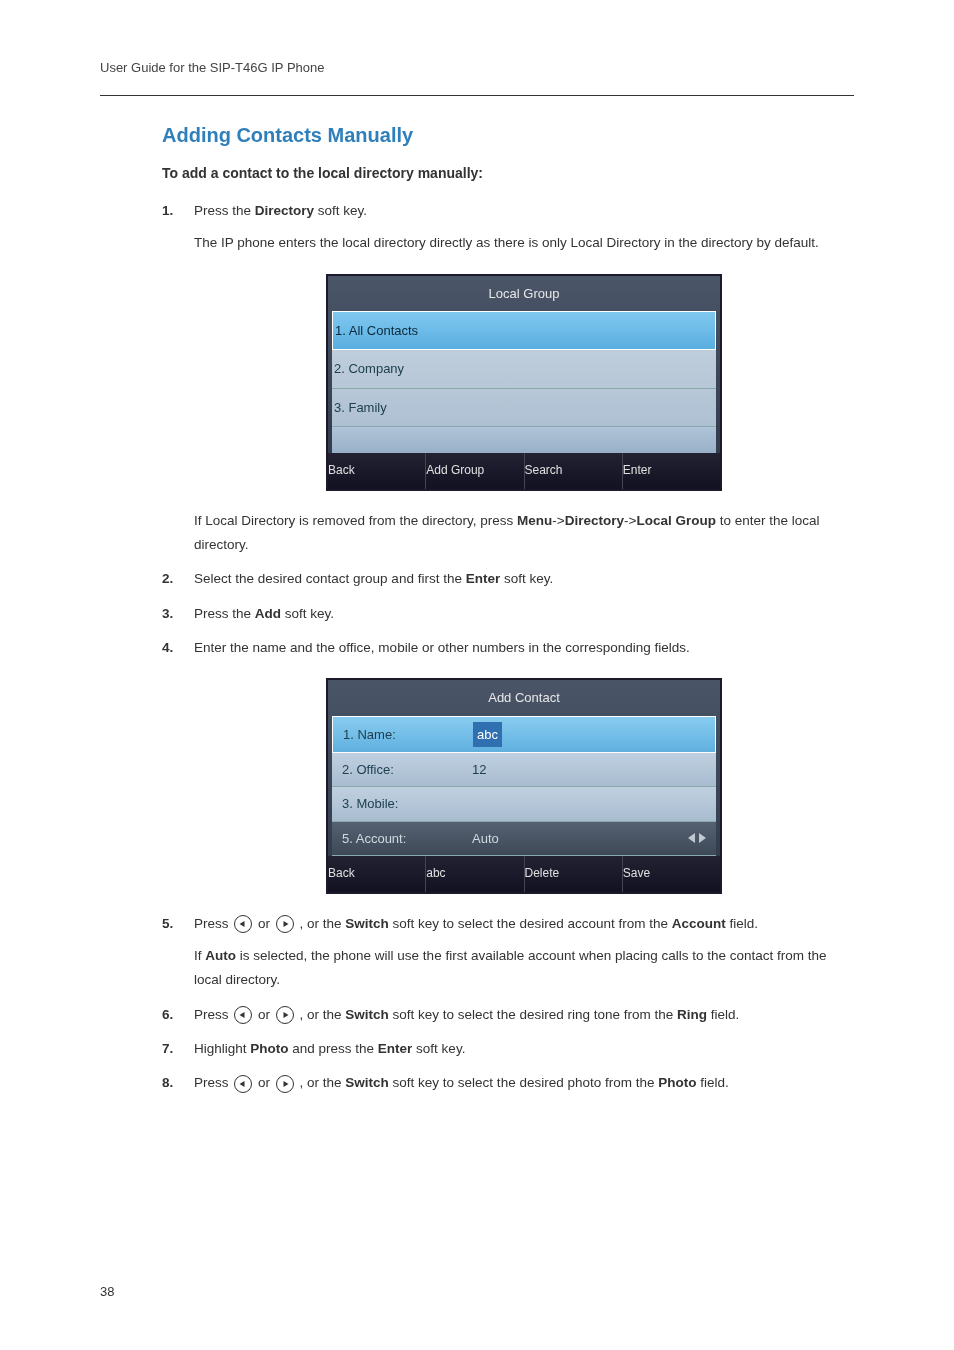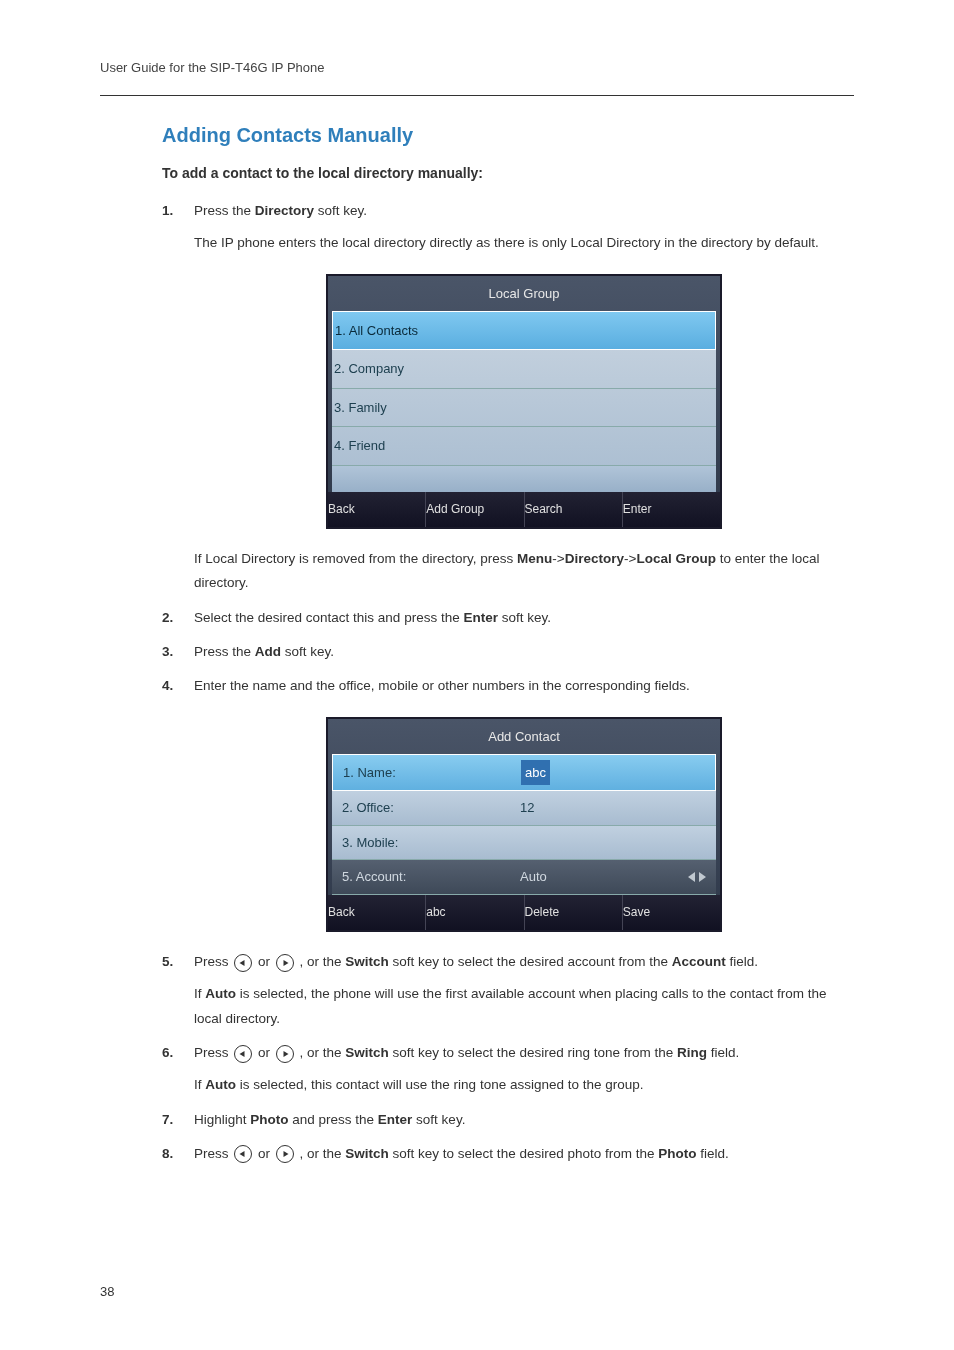--- a/index.html
+++ b/index.html
@@ -109,21 +109,20 @@
 
   
   .form-row {
     display: flex;
     align-items: center;
     padding: 5px 10px;
     font-size: 13px;
     border-bottom: 1px solid #8aa;
     color: #1e4050;
     background: linear-gradient(#c0d0e0,#a8bcd0);
-    gap: 48px;
   }
   .form-row.highlight {
     background: linear-gradient(#88ccf0,#60b0e0);
     border: 1px solid #fff;
   }
   .form-row.dark {
     background: linear-gradient(#556070, #3e4958);
     color: #d0d8e0;
   }
   .form-label { flex: 0 0 110px; }
@@ -208,38 +207,37 @@
       <span>Press the </span><b>Directory</b><span> soft key.</span>
       <div class="body-para">The IP phone enters the local directory directly as there is only Local Directory in the directory by default.</div>
 
       
       <div class="phone-screen">
         <div class="phone-title">Local Group</div>
         <div class="phone-list">
           <div class="phone-row highlight">1. All Contacts</div>
           <div class="phone-row">2. Company</div>
           <div class="phone-row">3. Family</div>
-          <div class="phone-row">4. Friend</div>
           <div class="phone-empty"></div>
         </div>
         <div class="softkeys">
           <div>Back</div>
           <div>Add Group</div>
           <div>Search</div>
           <div>Enter</div>
         </div>
       </div>
 
       <div class="body-para">
         <span>If Local Directory is removed from the directory, press </span><b>Menu</b><span>-&gt;</span><b>Directory</b><span>-&gt;</span><b>Local Group</b><span> to enter the local directory.</span>
       </div>
     </li>
 
     <li>
-      <span>Select the desired contact this and press the </span><b>Enter</b><span> soft key.</span>
+      <span>Select the desired contact group and first the </span><b>Enter</b><span> soft key.</span>
     </li>
 
     <li>
       <span>Press the </span><b>Add</b><span> soft key.</span>
     </li>
 
     <li>
       <span>Enter the name and the office, mobile or other numbers in the corresponding fields.</span>
 
       
@@ -277,23 +275,20 @@
 
     <li>
       <span>Press </span><span class="circle-btn left"></span><span> or </span><span class="circle-btn right"></span><span> , or the </span><b>Switch</b><span> soft key to select the desired account from the </span><b>Account</b><span> field.</span>
       <div class="body-para">
         <span>If </span><b>Auto</b><span> is selected, the phone will use the first available account when placing calls to the contact from the local directory.</span>
       </div>
     </li>
 
     <li>
       <span>Press </span><span class="circle-btn left"></span><span> or </span><span class="circle-btn right"></span><span> , or the </span><b>Switch</b><span> soft key to select the desired ring tone from the </span><b>Ring</b><span> field.</span>
-      <div class="body-para">
-        <span>If </span><b>Auto</b><span> is selected, this contact will use the ring tone assigned to the group.</span>
-      </div>
     </li>
 
     <li>
       <span>Highlight </span><b>Photo</b><span> and press the </span><b>Enter</b><span> soft key.</span>
     </li>
 
     <li>
       <span>Press </span><span class="circle-btn left"></span><span> or </span><span class="circle-btn right"></span><span> , or the </span><b>Switch</b><span> soft key to select the desired photo from the </span><b>Photo</b><span> field.</span>
     </li>
   </ol>

